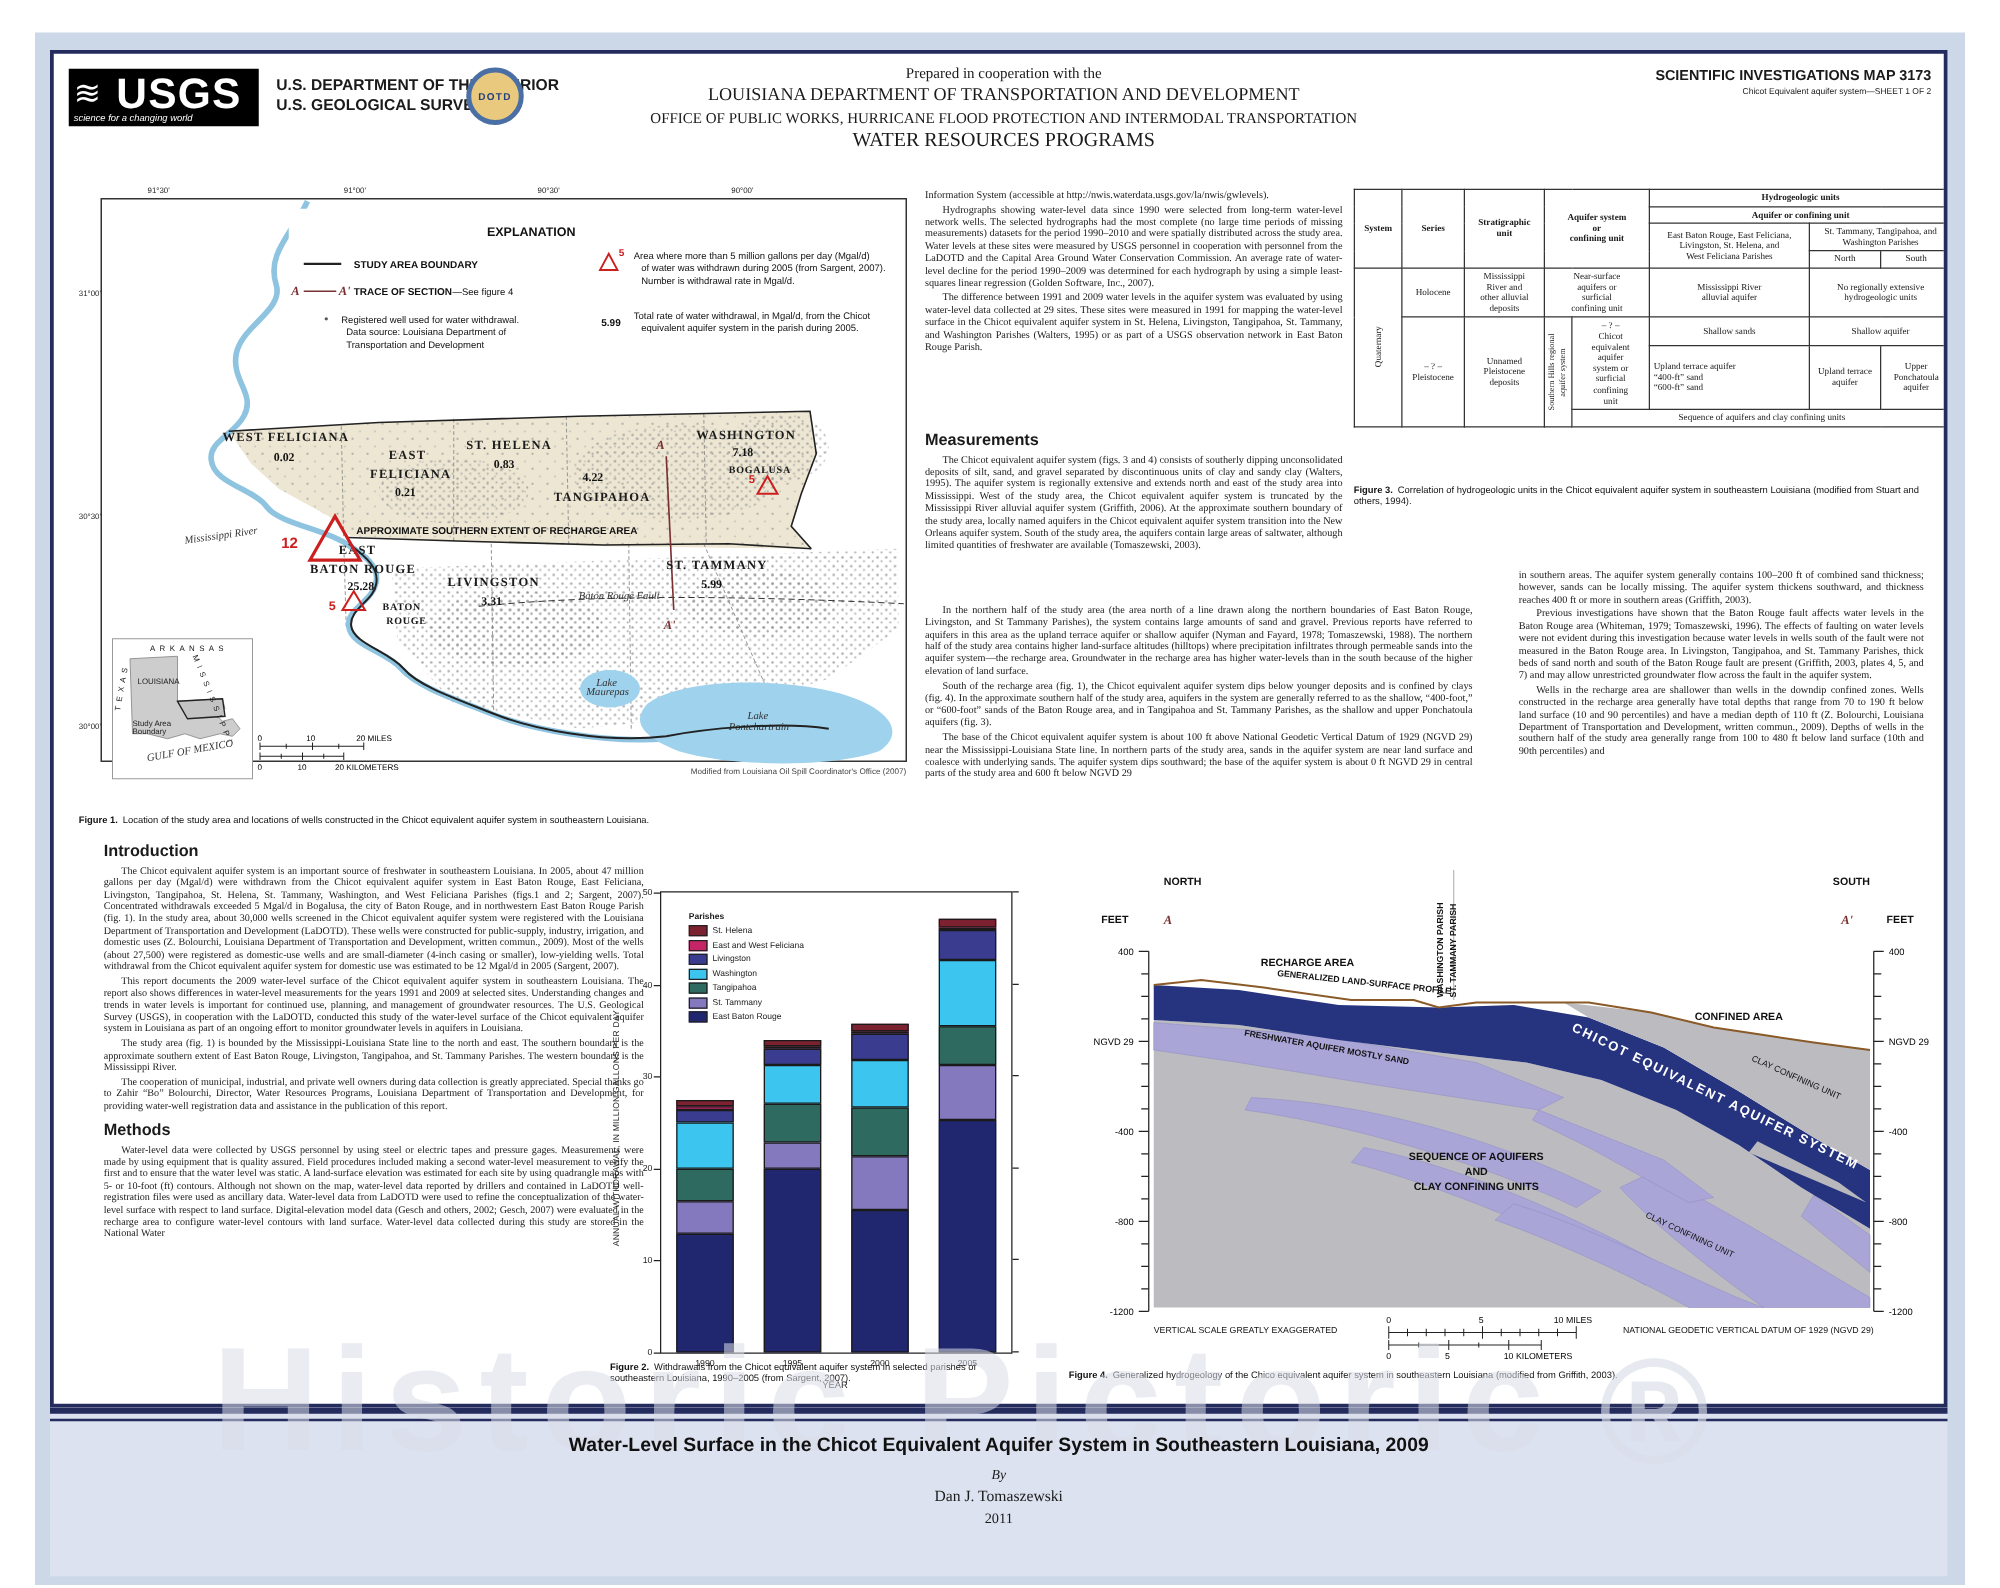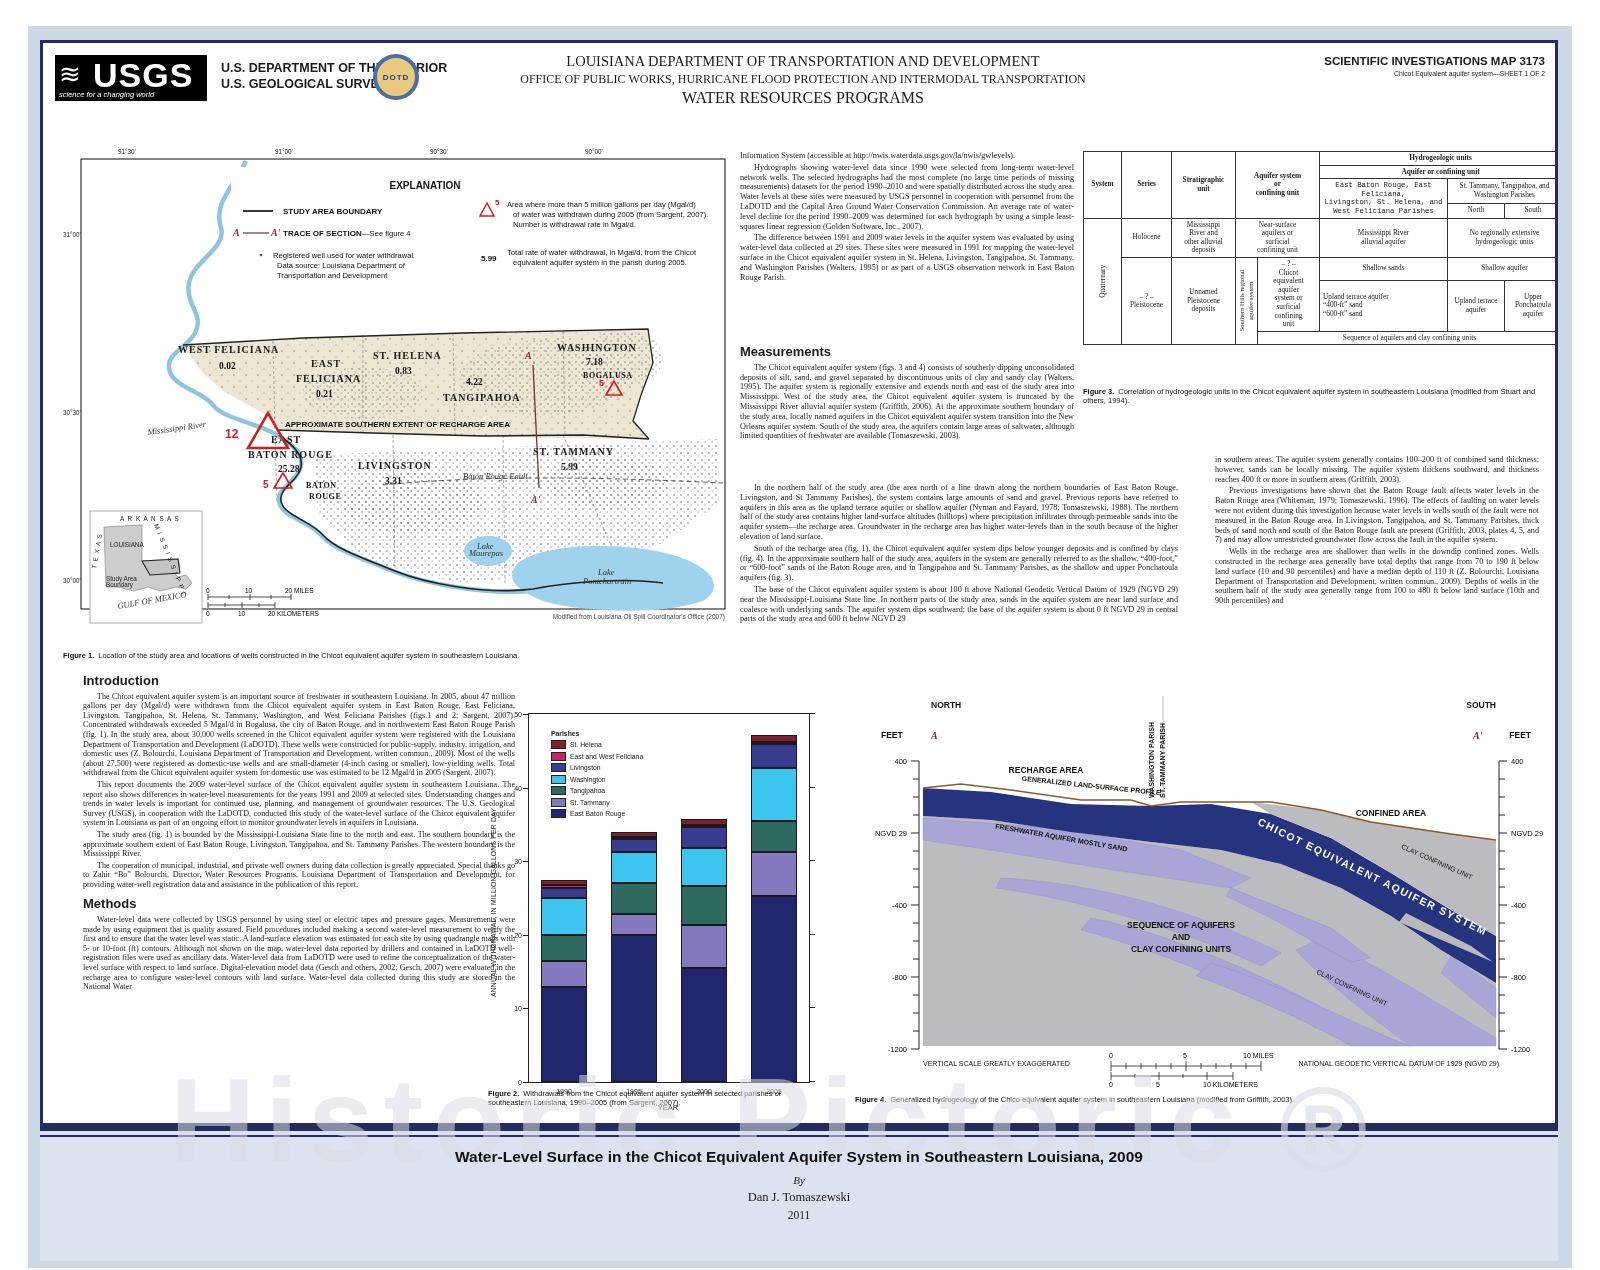--- a/index.html
+++ b/index.html
@@ -109,20 +109,21 @@
         <div class="usgs-tag">science for a changing world</div>
       </div>
       <div class="dept">
         <div>U.S. DEPARTMENT OF THE INTERIOR</div>
         <div>U.S. GEOLOGICAL SURVEY</div>
       </div>
       <div class="seal">
         <div class="seal-txt">DOTD</div>
       </div>
       <div class="coop">
+        <div class="l1">Prepared in cooperation with the</div>
         <div class="l2">LOUISIANA DEPARTMENT OF TRANSPORTATION AND DEVELOPMENT</div>
         <div class="l3">OFFICE OF PUBLIC WORKS, HURRICANE FLOOD PROTECTION AND INTERMODAL TRANSPORTATION</div>
         <div class="l4">WATER RESOURCES PROGRAMS</div>
       </div>
       <div class="series">
         <div class="l1">SCIENTIFIC INVESTIGATIONS MAP 3173</div>
         <div class="l2">Chicot Equivalent aquifer system—SHEET 1 OF 2</div>
       </div>
     </div>
 
@@ -312,21 +313,21 @@
 unit</th>
         <th rowspan="4" colspan="2">Aquifer system
 or
 confining unit</th>
         <th colspan="3">Hydrogeologic units</th>
       </tr>
       <tr>
             <th colspan="3">Aquifer or confining unit</th>
           </tr>
       <tr>
-        <th rowspan="2" style="font-weight:normal;font-family:Liberation Mono, monospace;">East Baton Rouge, East Feliciana,
+        <th rowspan="2" style="font-weight:normal;">East Baton Rouge, East Feliciana,
 Livingston, St. Helena, and
 West Feliciana Parishes</th>
         <th colspan="2" style="font-weight:normal;">St. Tammany, Tangipahoa, and
 Washington Parishes</th>
       </tr>
       <tr>
         <th style="font-weight:normal;">North</th>
         <th style="font-weight:normal;">South</th>
       </tr>
       <tr>

